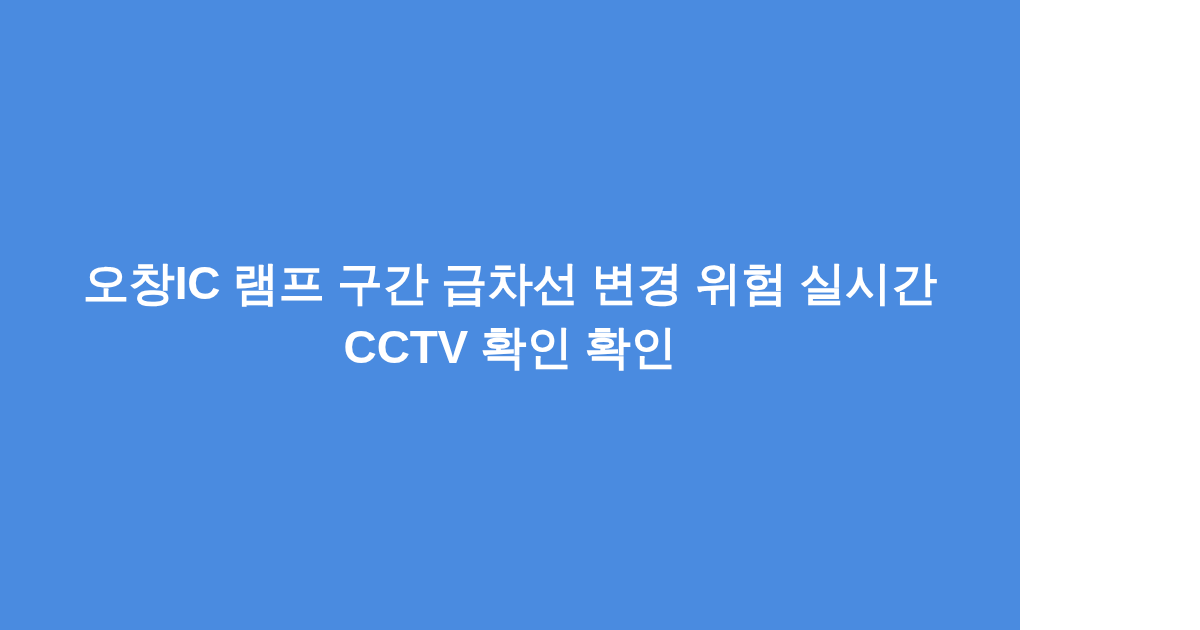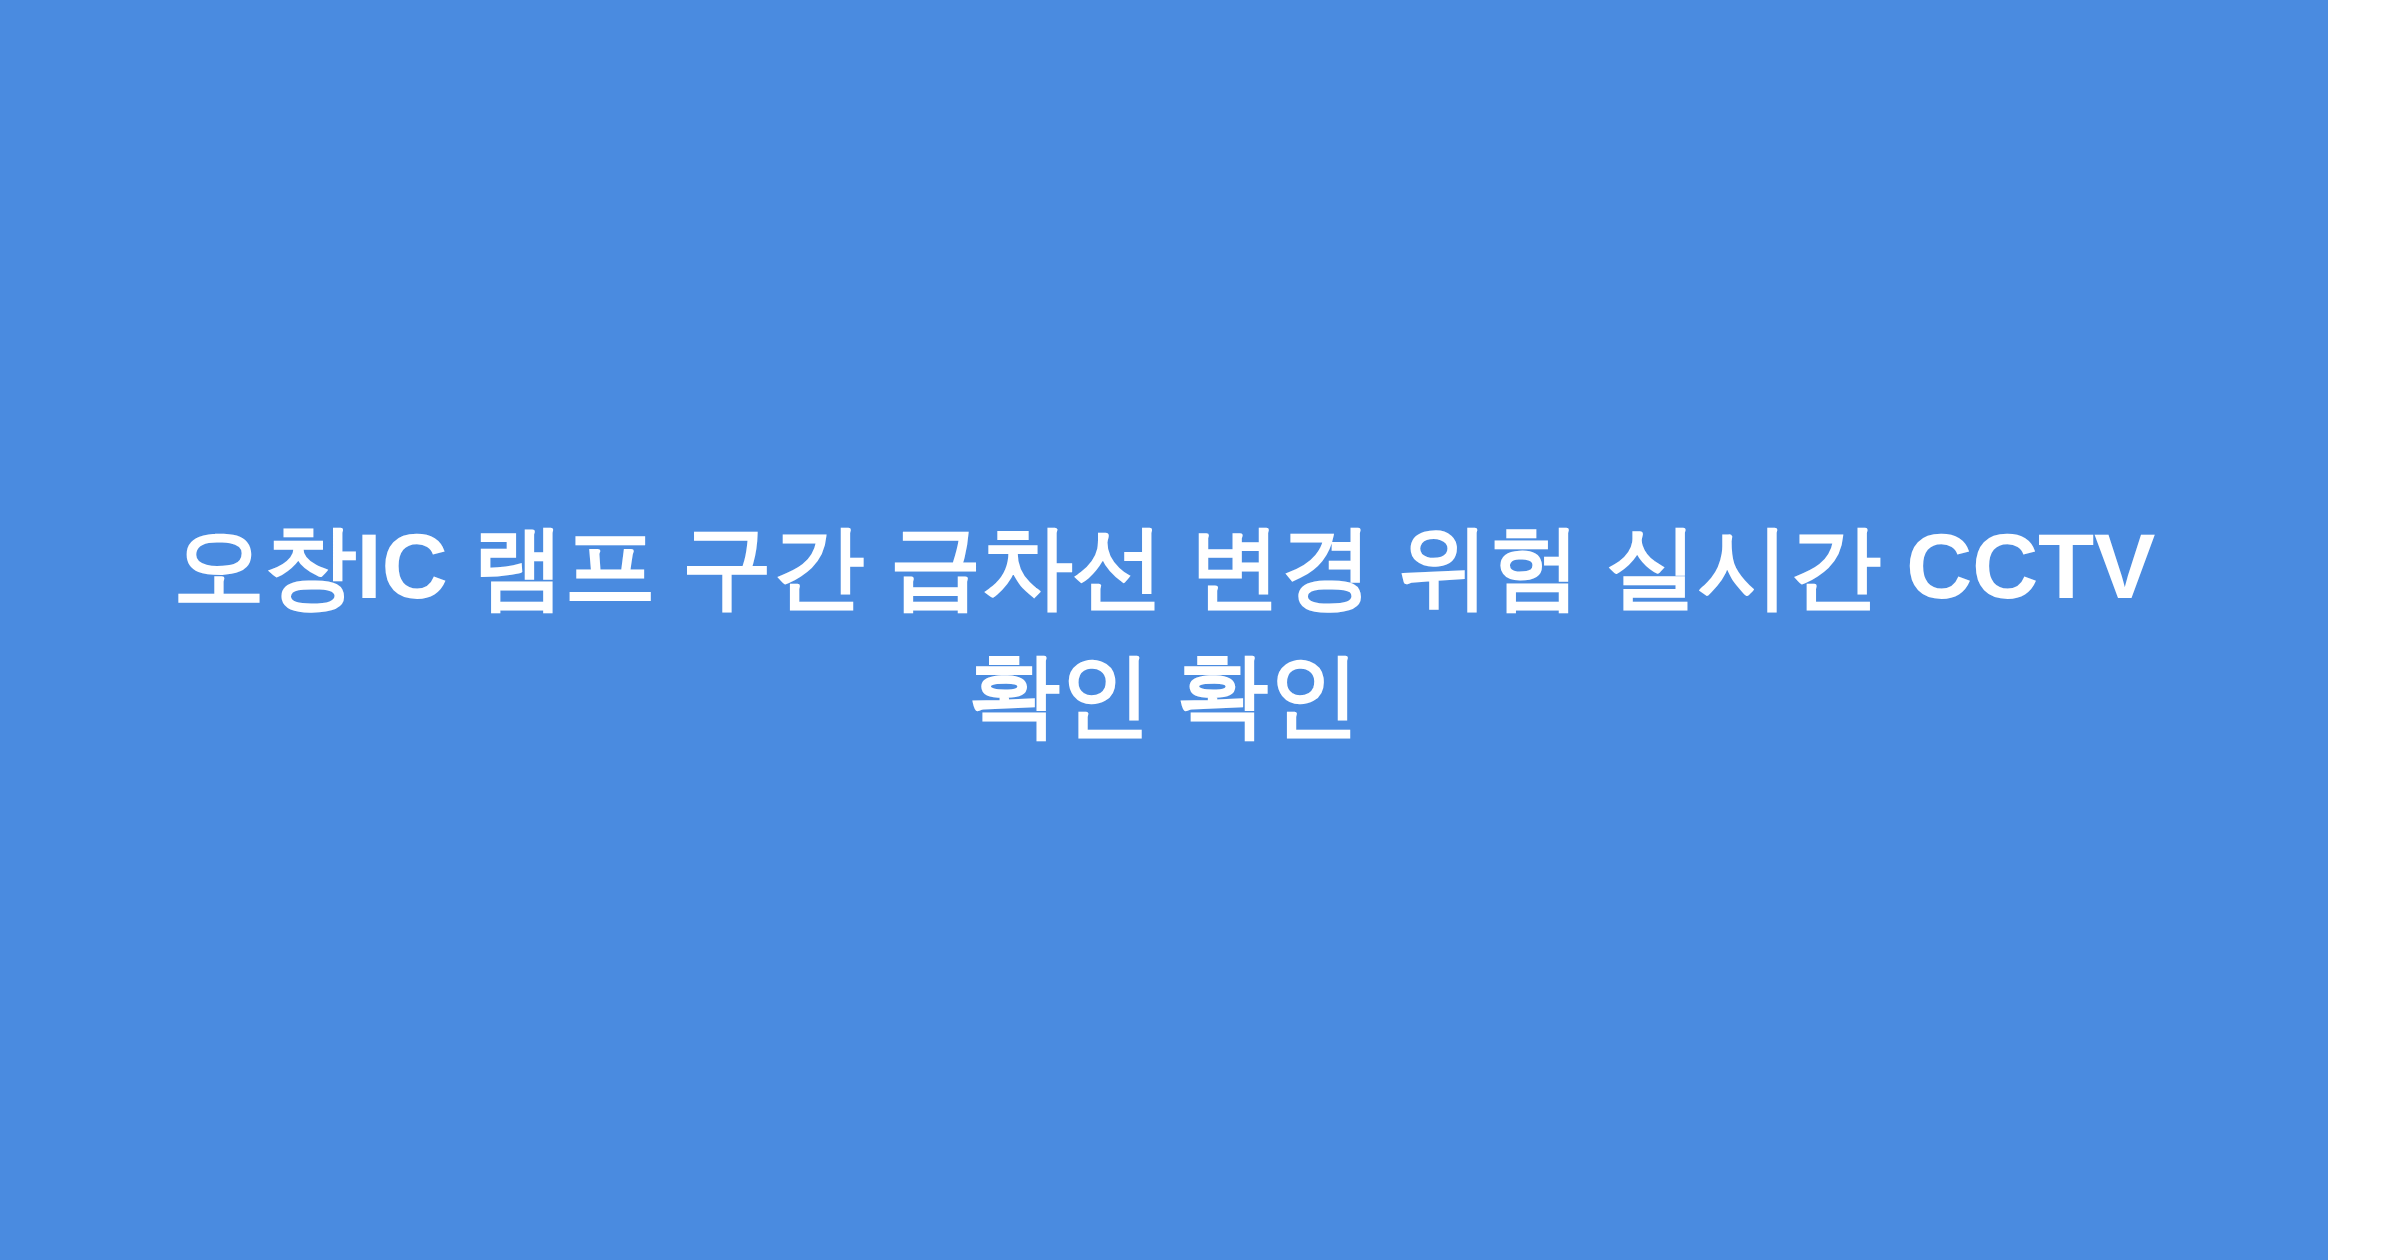--- a/index.html
+++ b/index.html
@@ -11,21 +11,21 @@
   body {
     width: 1200px;
     height: 630px;
     overflow: hidden;
     font-family: "Liberation Sans", "DejaVu Sans", sans-serif;
   }
 
   .card {
     position: relative;
     box-sizing: border-box;
-    width: 1164px;
+    width: 1020px;
     height: 630px;
     background: #4A8BE0;
     display: flex;
     align-items: center;
     justify-content: center;
     overflow: hidden;
   }
 
   .card-inner {
     box-sizing: border-box;

